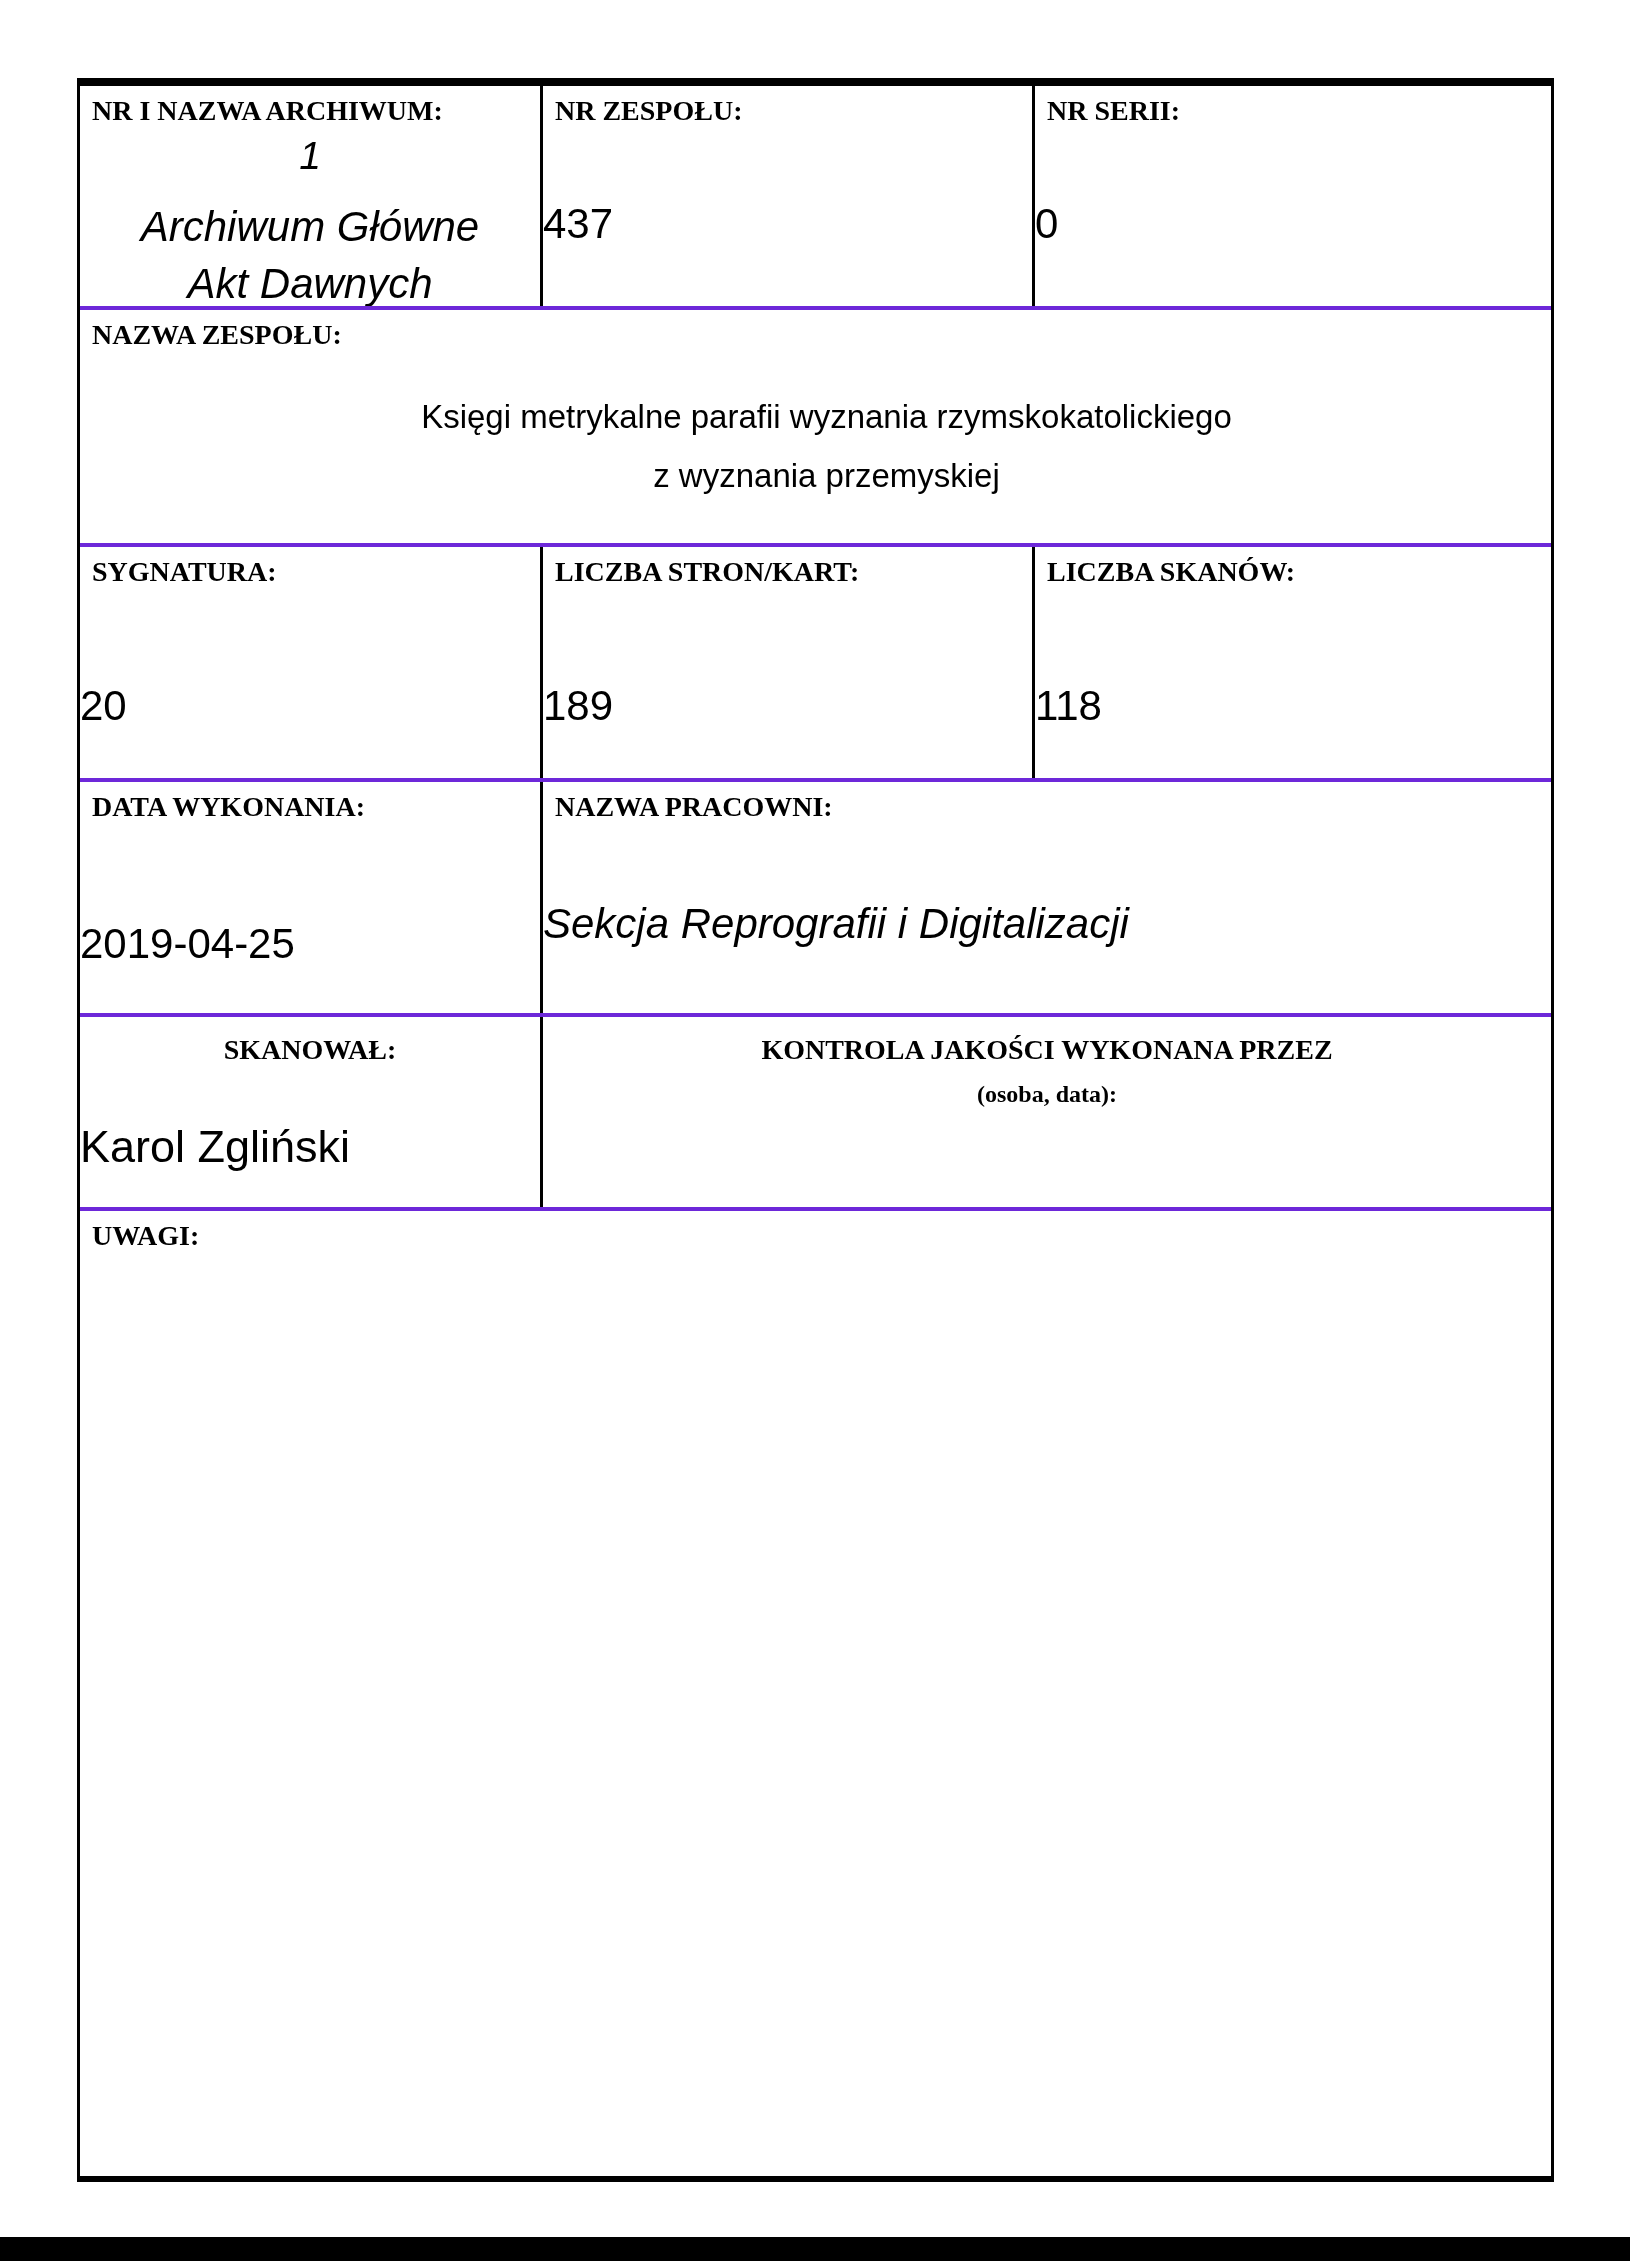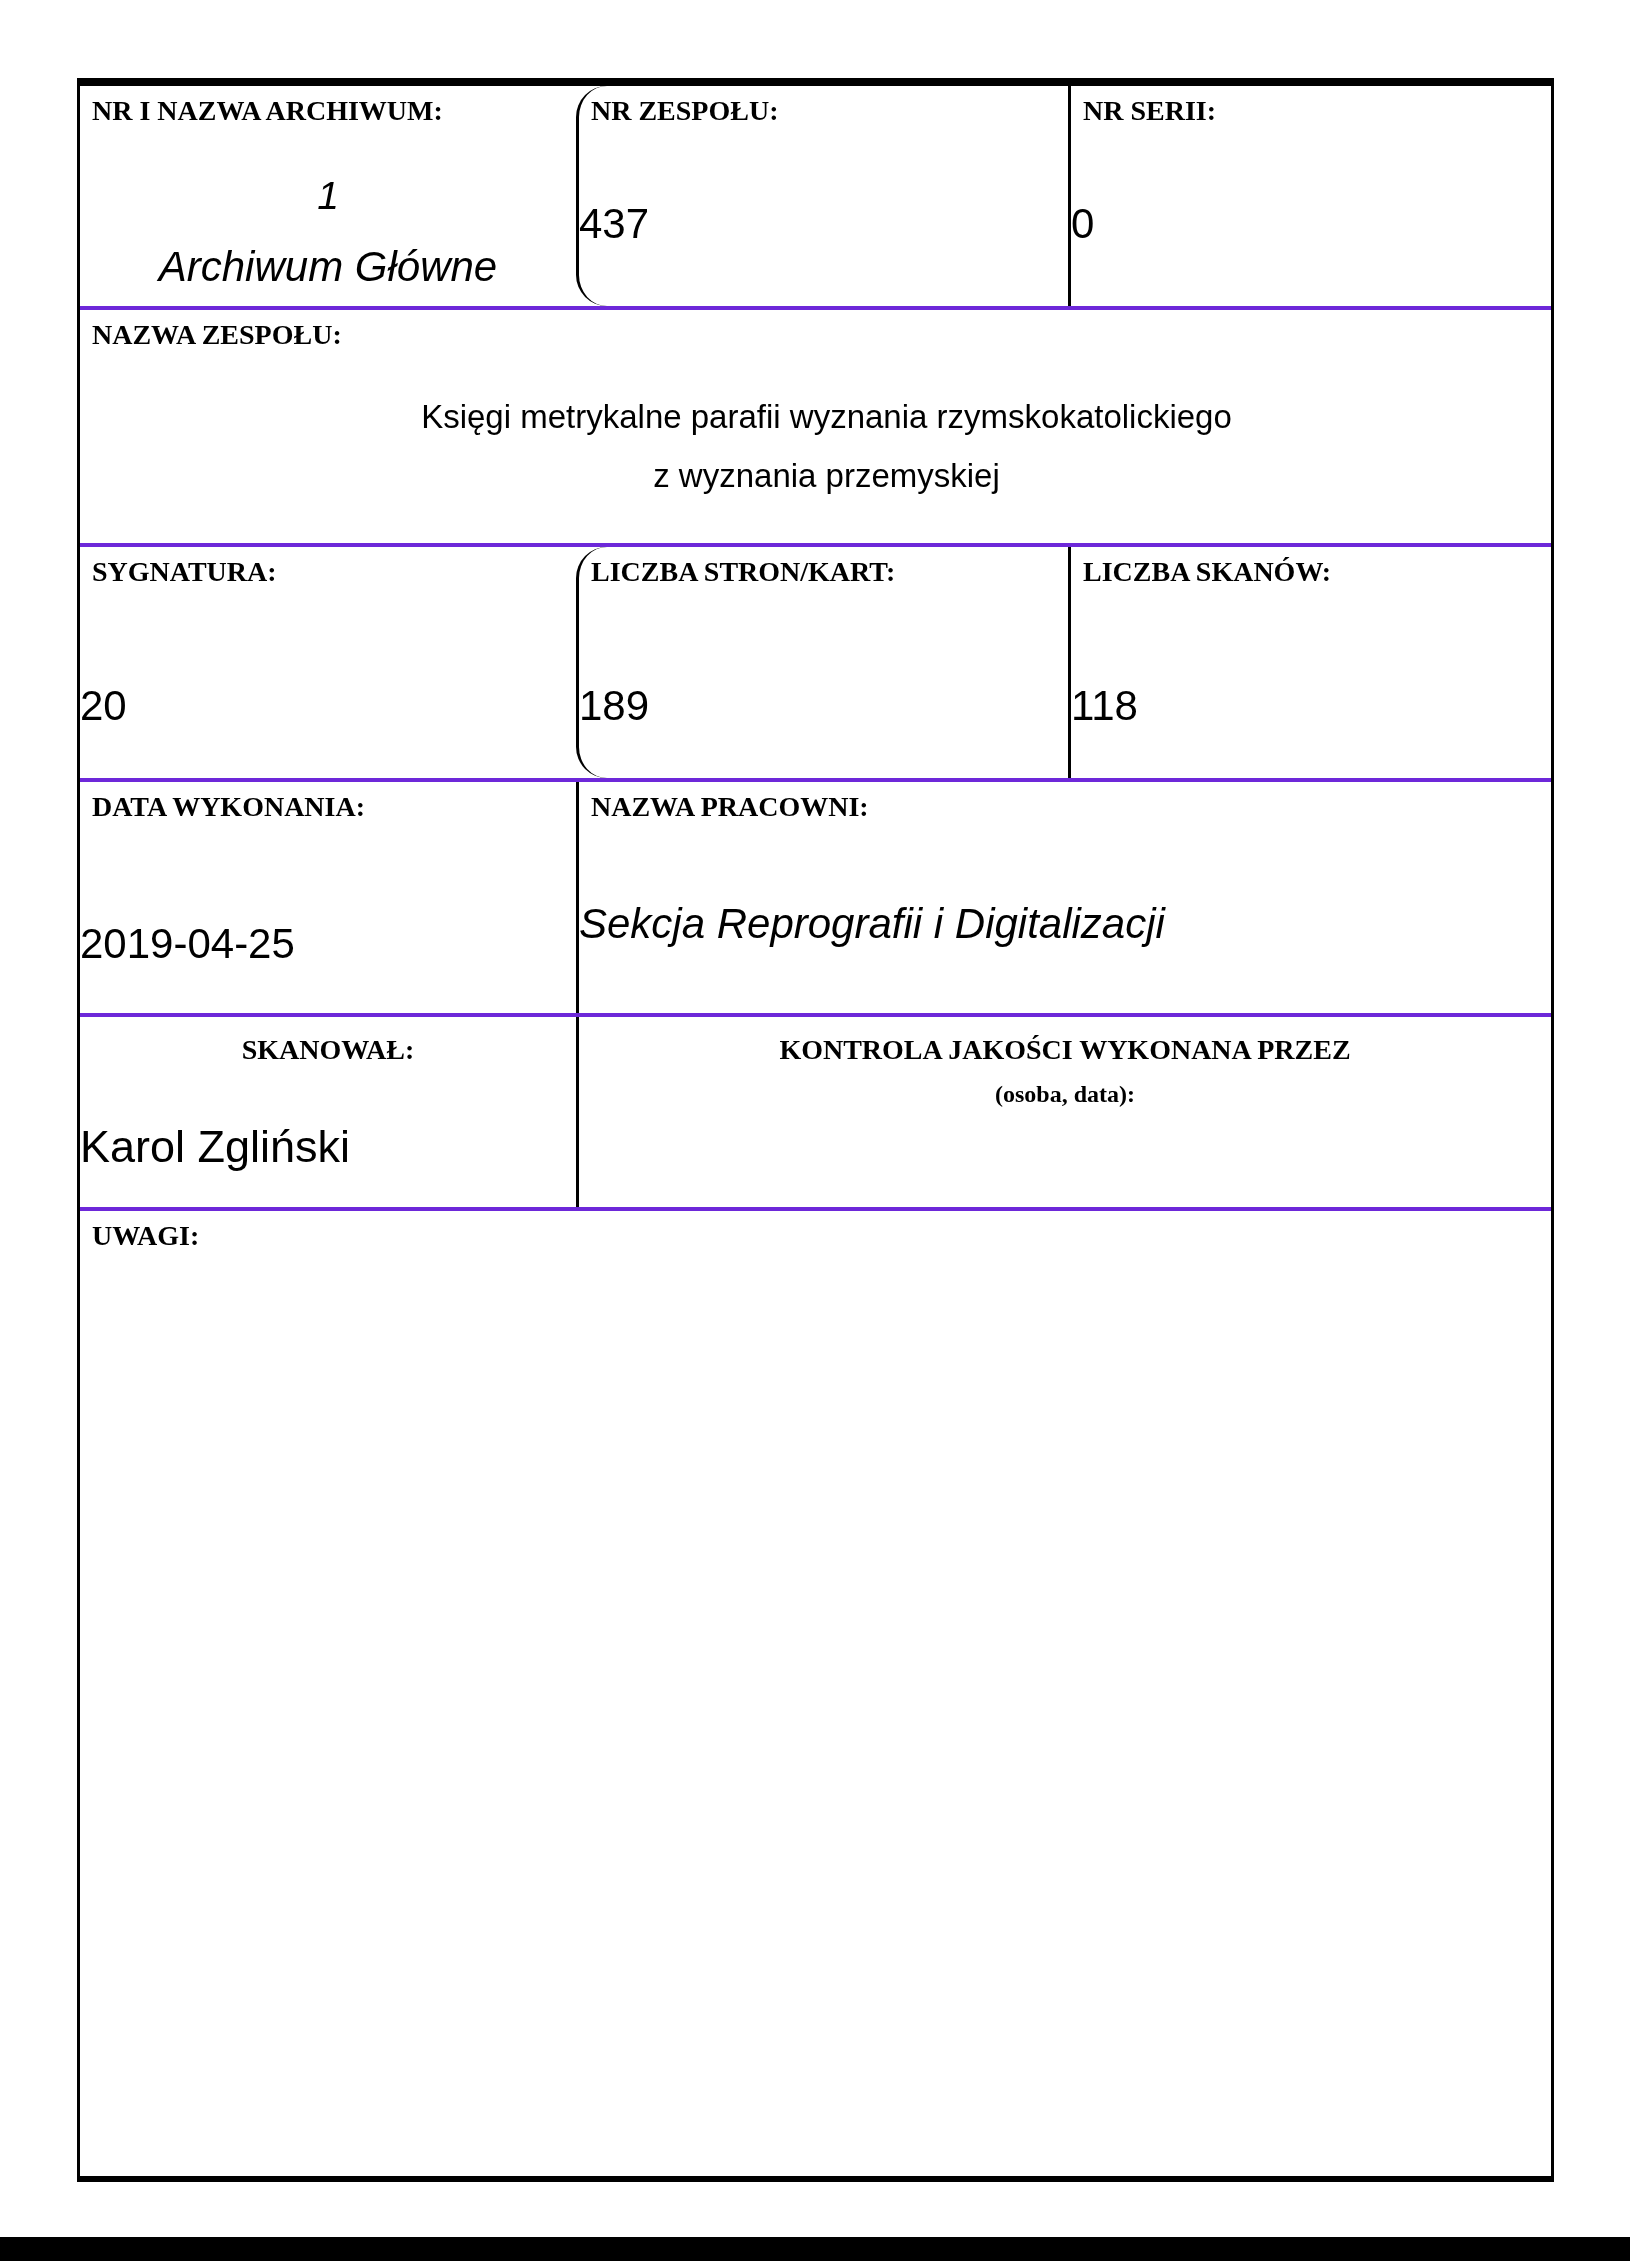--- a/index.html
+++ b/index.html
@@ -16,22 +16,22 @@
   .row + .row { border-top:4px solid #6d28d9; }
   .r1 { height:220px; }
   .r2 { height:237px; }
   .r3 { height:235px; }
   .r4 { height:235px; }
   .r5 { flex:1; }
   .r6 { height:194px; }
 
   .cell { display:flex; flex-direction:column; overflow:hidden; min-width:0; }
   .cell + .cell { border-left:3.3px solid #000; }
-  .col-a { width:496px; flex:none;gap:40px; }
-  .col-b { width:492px; flex:none;border-radius:31px; }
+  .col-a { width:460px; flex:none; }
+  .col-b { width:492px; flex:none; }
   .col-fill { flex:1; }
 
   .label { font-weight:bold; font-size:28px; line-height:1.15; padding:9.2px 9.2px 0 12px; }
   .label.centered { text-align:center; padding-left:0; padding-right:0; padding-top:17px; }
 
   .val { font-family:"Liberation Sans", sans-serif; font-size:42px; line-height:1.1; }
   .italic { font-style:italic; }
 
   .bottom-center { margin-top:auto; text-align:left; }
   .pb90 { padding-bottom:59px; }

